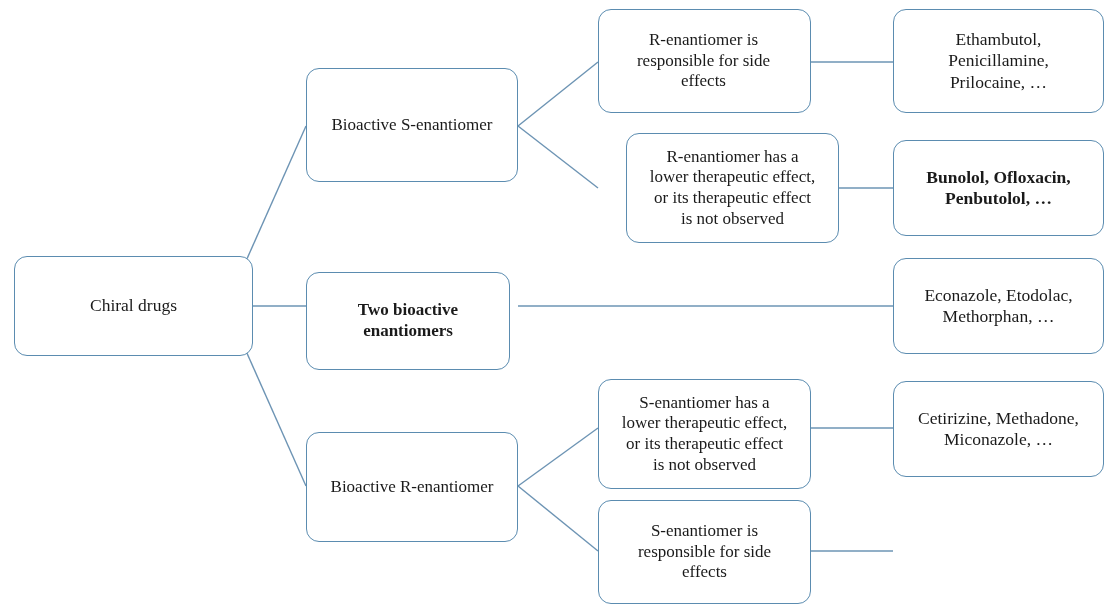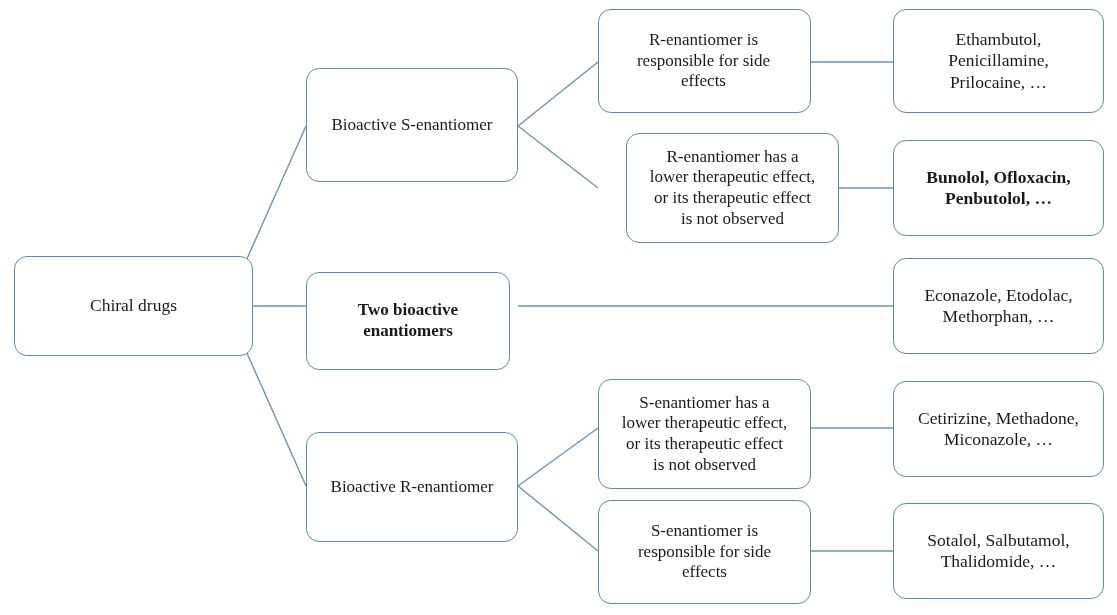--- a/index.html
+++ b/index.html
@@ -130,18 +130,14 @@
   <div class="node lvl4" style="left:893px; top:258px; width:211px; height:96px;">
     <span class="label">Econazole, Etodolac,
 Methorphan, …</span>
   </div>
 
   <div class="node lvl4" style="left:893px; top:381px; width:211px; height:96px;">
     <span class="label">Cetirizine, Methadone,
 Miconazole, …</span>
   </div>
 
-  <div class="node lvl4" style="left:893px; top:503px; width:211px; height:96px;">
-    <span class="label">Sotalol, Salbutamol,
-Thalidomide, …</span>
-  </div>
 
 </div>
 
 </body></html>

